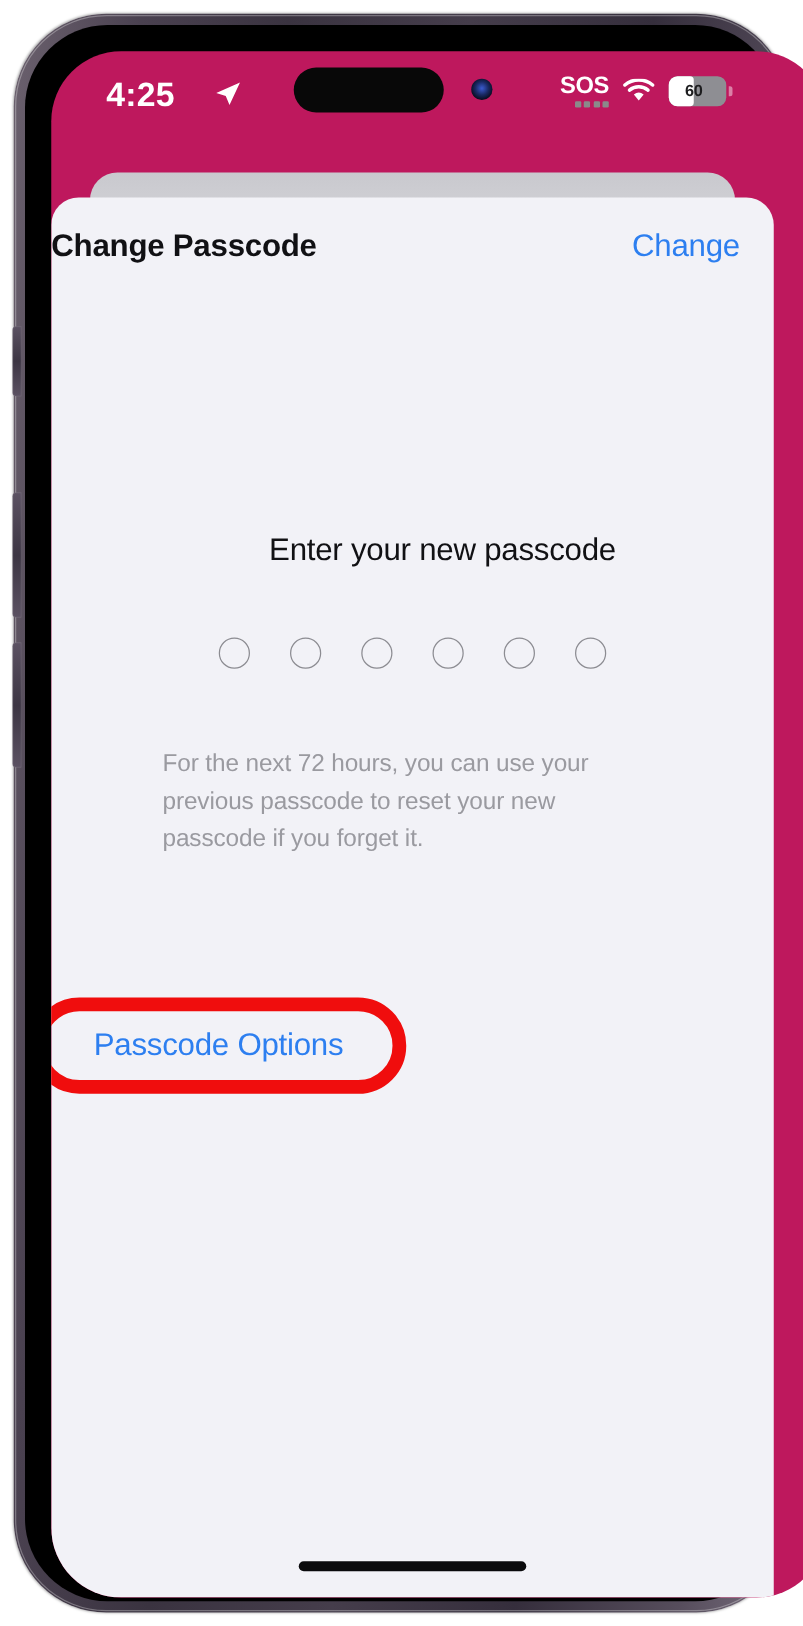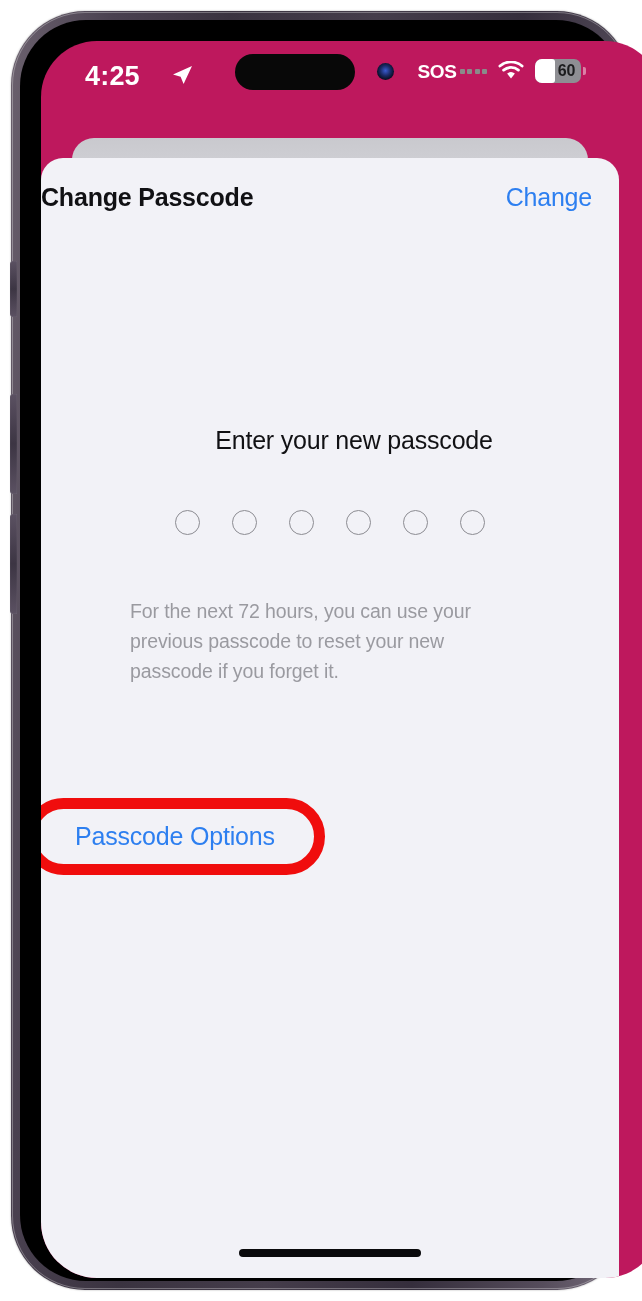--- a/index.html
+++ b/index.html
@@ -118,22 +118,22 @@
   #status-right {
     position: absolute;
     right: 38px;
     top: 18px;
     display: flex;
     align-items: center;
     gap: 11px;
   }
   #sos-group {
     display: flex;
-    flex-direction: row;
-    align-items: center;
+    flex-direction: column;
+    align-items: flex-end;
     gap: 3px;
   }
   #sos-label {
     font-size: 19px;
     font-weight: bold;
     letter-spacing: -0.4px;
     line-height: 1;
   }
   #sos-dots {
     display: flex;
@@ -159,22 +159,22 @@
     position: absolute;
     left: 0; top: 0;
     height: 24px;
     border-radius: 7px 3px 3px 7px;
     background: #ffffff;
   }
   #battery-level-text {
     position: relative;
     z-index: 2;
     width: 100%;
-    text-align: right;
-    font-size: 16px;
+    text-align: center;
+    font-size: 13px;
     font-weight: bold;
     color: #1c1c1e;
     letter-spacing: -0.3px;
     padding-right: 6px;
     box-sizing: border-box;
   }
   #battery-cap {
     position: absolute;
     right: -5px;
     top: 8px;

